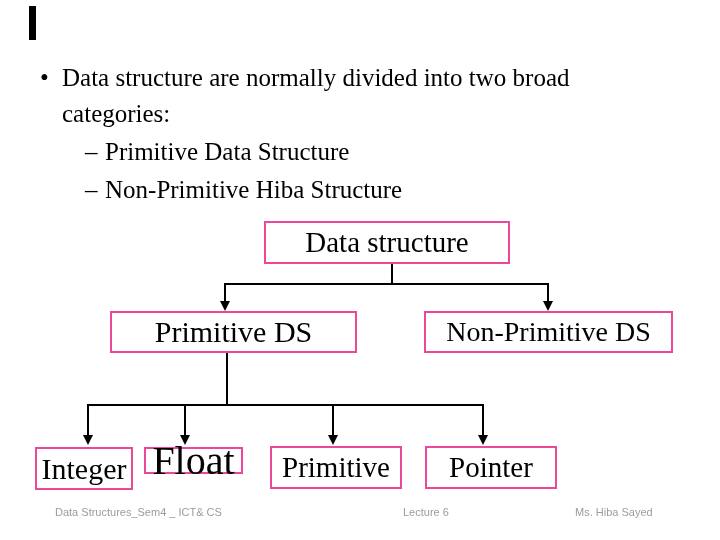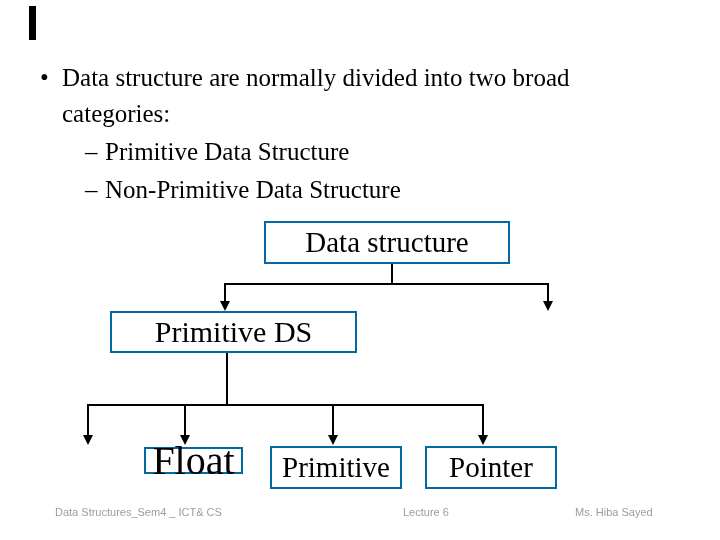--- a/index.html
+++ b/index.html
@@ -22,21 +22,21 @@
   .bullet-row .marker { width:22px; flex:0 0 22px; }
   .sub-bullets { position:absolute; left:85px; top:133px; font-size:25px; line-height:38px; }
   .sub-bullet { display:flex; }
   .sub-bullet .marker { width:20px; flex:0 0 20px; }
 
   .connectors { position:absolute; left:0; top:0; pointer-events:none; }
   .connectors line { stroke:var(--line,#000); stroke-width:2; }
   .connectors polygon { fill:var(--line,#000); }
 
   .node {
-    position:absolute; box-sizing:border-box; border:2px solid #0369a1; background:#fff;
+    position:absolute; box-sizing:border-box; border:2px solid #ec4899; background:#fff;
     display:flex; align-items:center; justify-content:center; white-space:nowrap;font-family:Liberation Serif, serif;
   }
   .n-root    { left:264px; top:221px; width:246px; height:43px; font-size:29px; }
   .n-prim    { left:110px; top:311px; width:247px; height:42px; font-size:30px; }
   .n-nonprim { left:424px; top:311px; width:249px; height:42px; font-size:28px; }
   .n-int     { left:35px;  top:447px; width:98px;  height:43px; font-size:30px; }
   .n-float   { left:144px; top:447px; width:99px;  height:27px; font-size:40px; }
   .n-char    { left:270px; top:446px; width:132px; height:43px; font-size:29px; }
   .n-ptr     { left:425px; top:446px; width:132px; height:43px; font-size:29px; }
 
@@ -61,21 +61,21 @@
     <span class="text">Data structure are normally divided into two broad categories:</span>
   </div>
 
   <div class="sub-bullets">
     <div class="sub-bullet">
       <span class="marker">–</span>
       <span>Primitive Data Structure</span>
     </div>
     <div class="sub-bullet">
       <span class="marker">–</span>
-      <span>Non-Primitive Data Structure</span>
+      <span>Non-Primitive Hiba Structure</span>
     </div>
   </div>
 
   <svg class="connectors" width="720" height="540" viewBox="0 0 720 540">
     <line x1="392" y1="263" x2="392" y2="285"></line>
     <line x1="224" y1="284" x2="549" y2="284"></line>
     <line x1="225" y1="284" x2="225" y2="303"></line>
     <polygon points="220,301 230,301 225,311"></polygon>
     <line x1="548" y1="284" x2="548" y2="303"></line>
     <polygon points="543,301 553,301 548,311"></polygon>
@@ -87,20 +87,22 @@
     <line x1="185" y1="404" x2="185" y2="436"></line>
     <polygon points="180,435 190,435 185,445"></polygon>
     <line x1="333" y1="404" x2="333" y2="436"></line>
     <polygon points="328,435 338,435 333,445"></polygon>
     <line x1="483" y1="404" x2="483" y2="436"></line>
     <polygon points="478,435 488,435 483,445"></polygon>
   </svg>
 
   <div class="node n-root">Data structure</div>
   <div class="node n-prim">Primitive DS</div>
+  <div class="node n-nonprim">Non-Primitive DS</div>
+  <div class="node n-int">Integer</div>
   <div class="node n-float">Float</div>
   <div class="node n-char">Primitive</div>
   <div class="node n-ptr">Pointer</div>
 
   <span class="footer-item f-left">Data Structures_Sem4 _ ICT&amp; CS</span>
   <span class="footer-item f-center">Lecture 6</span>
   <span class="footer-item f-right">Ms. Hiba Sayed</span>
 
 </div>
 

